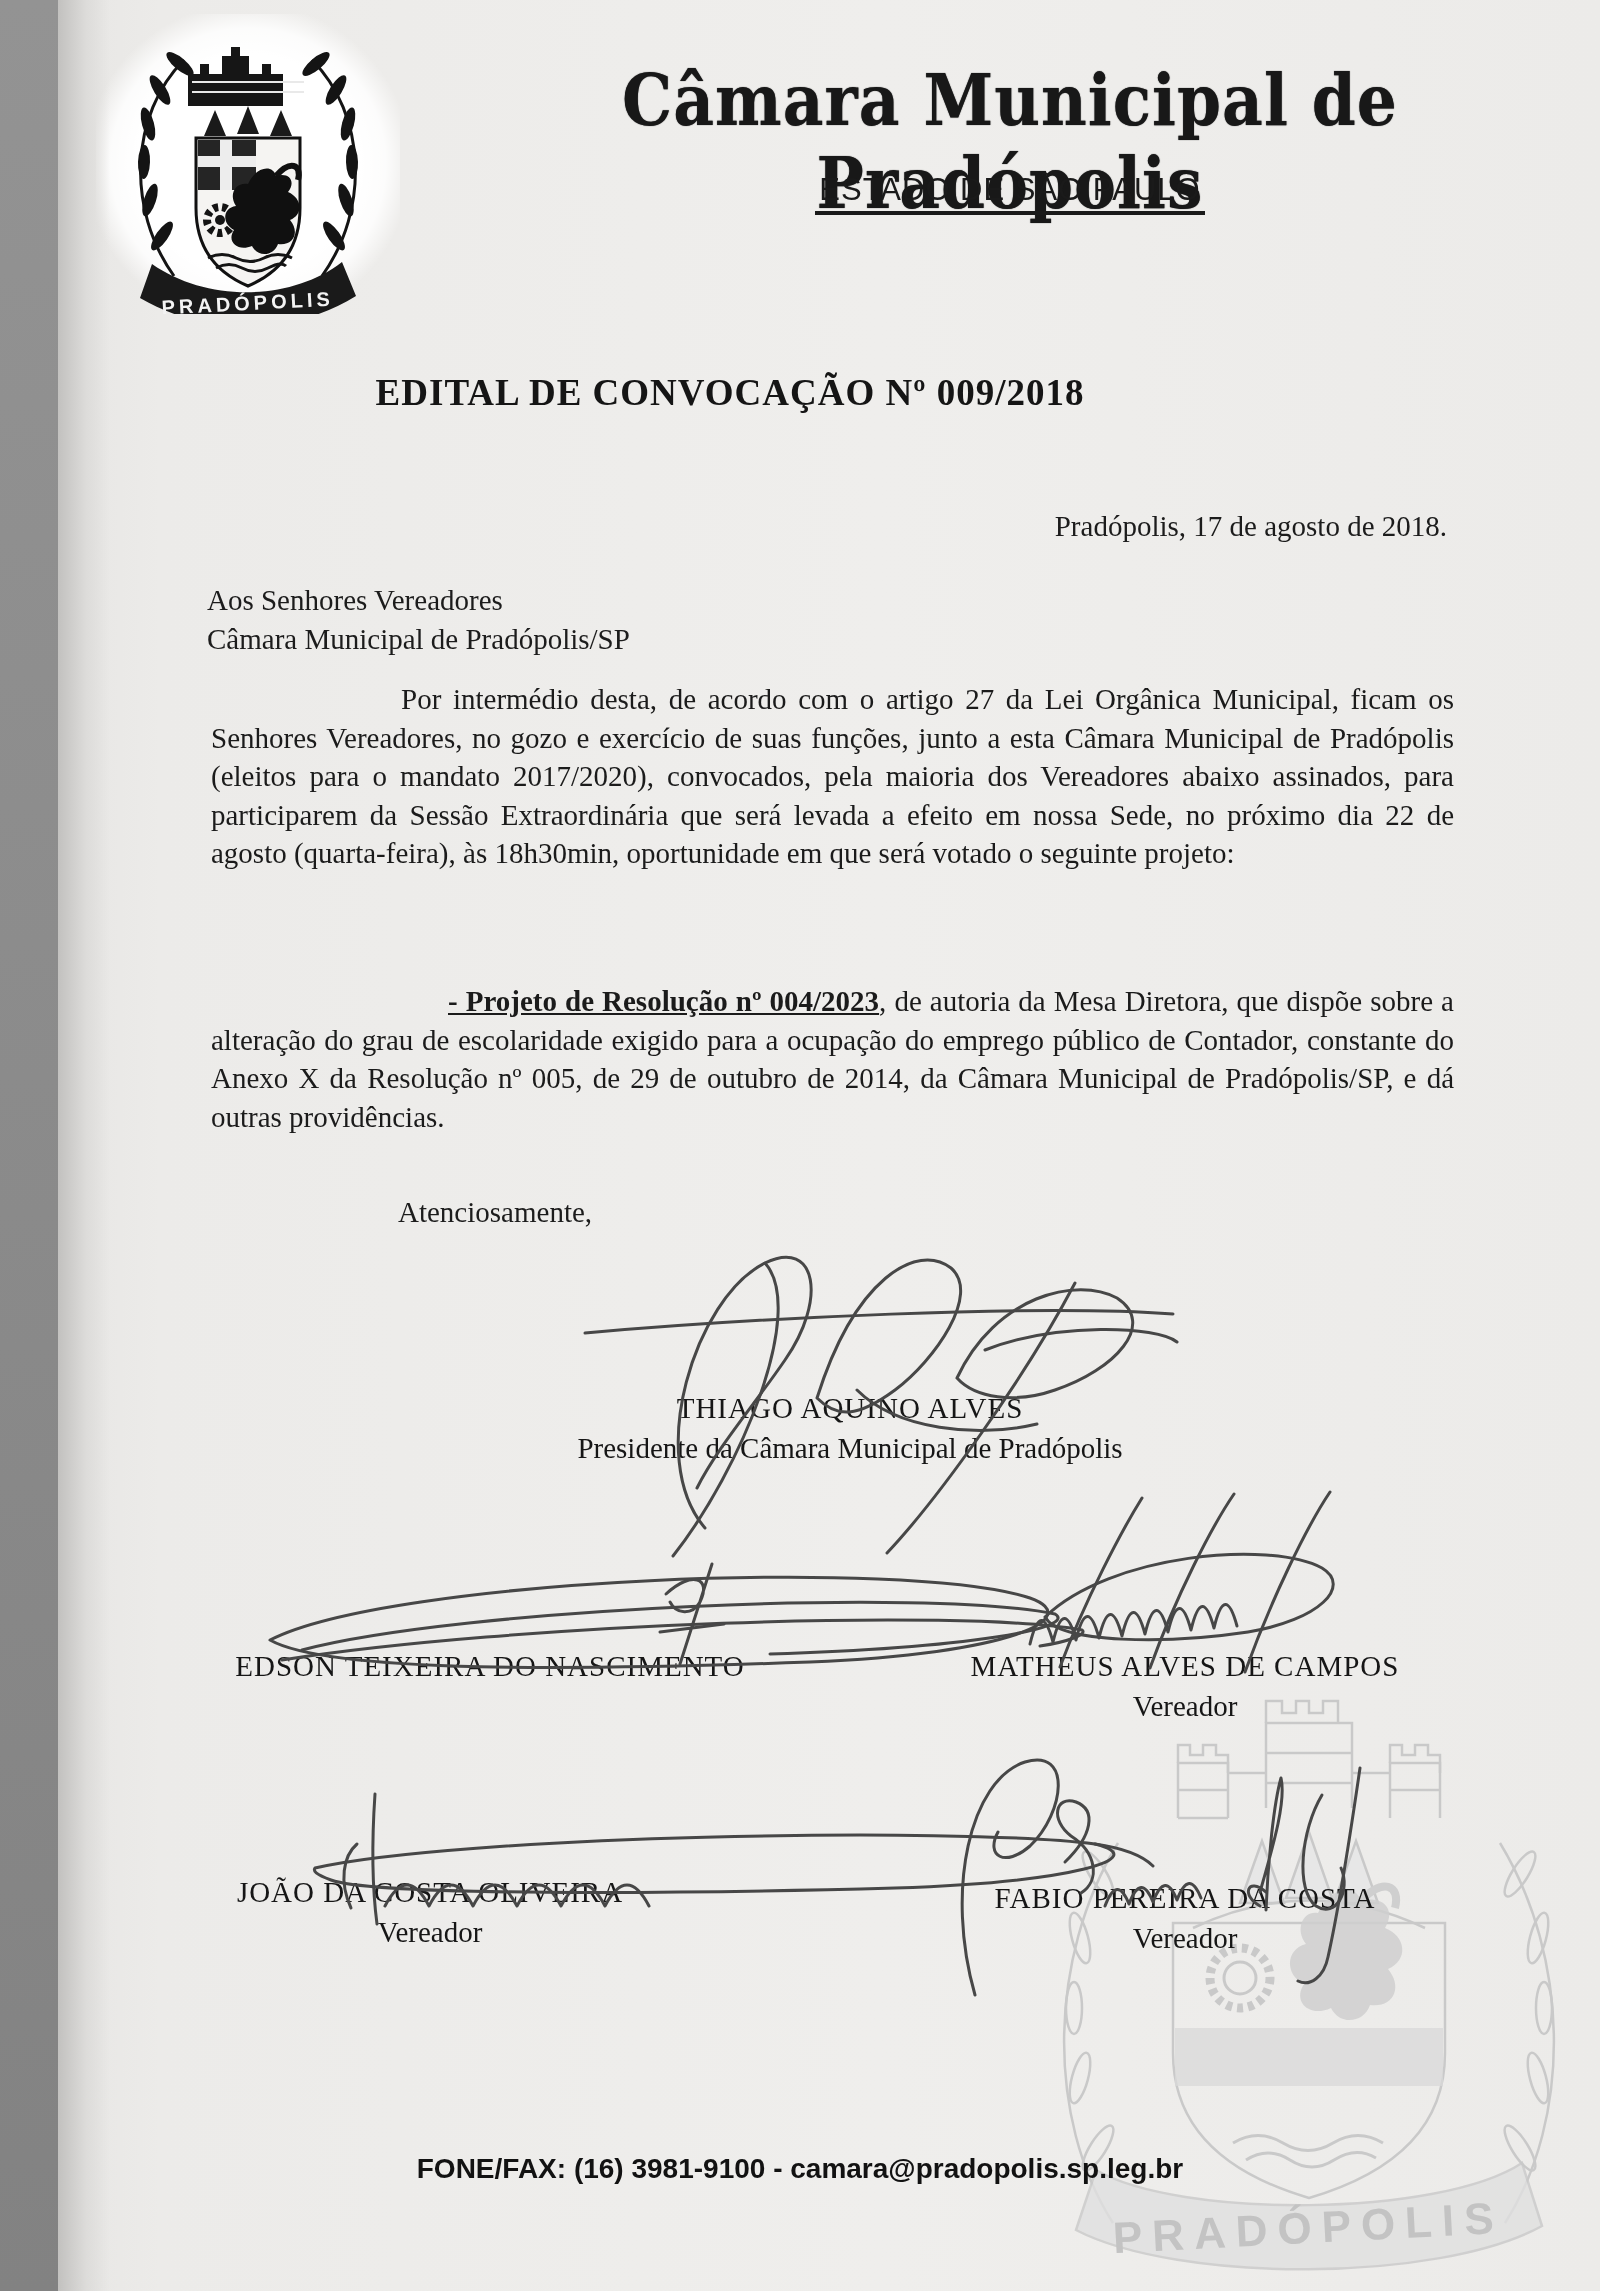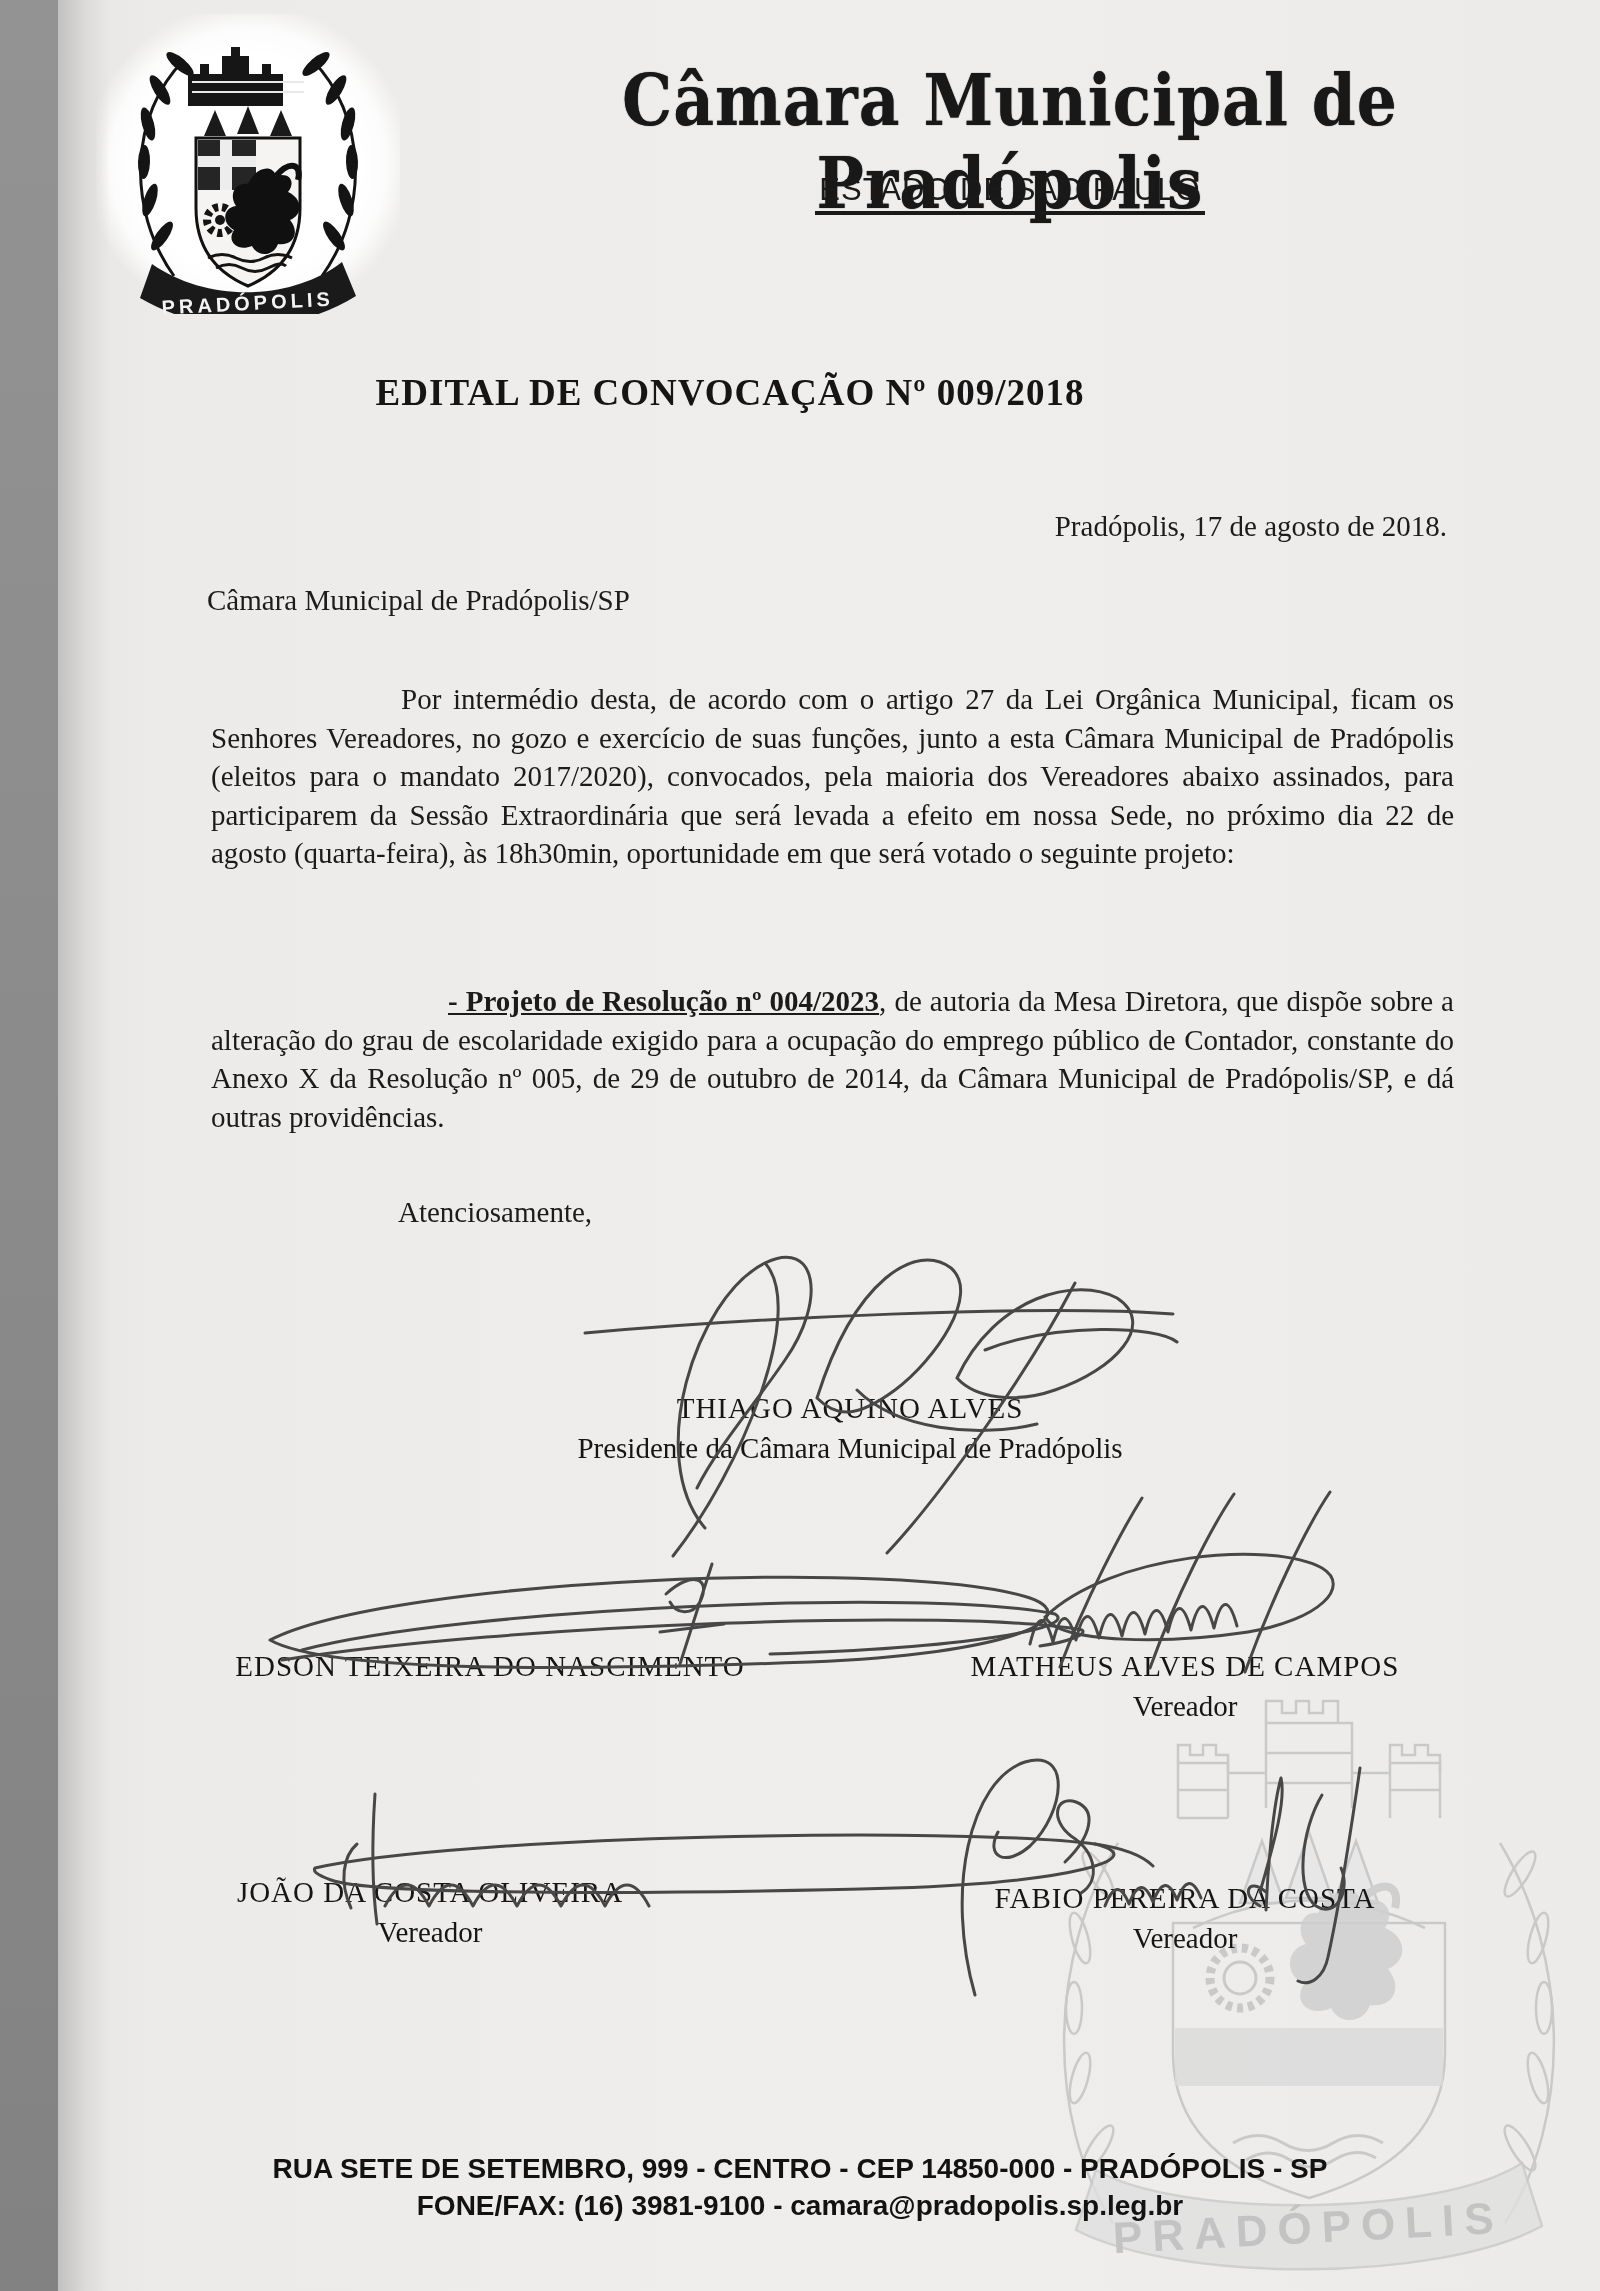--- a/index.html
+++ b/index.html
@@ -95,20 +95,21 @@
     </svg>
   </div>
 
   <div class="abs org-name">Câmara Municipal de Pradópolis</div>
   <div class="abs state-line"><span>ESTADO DE SÃO PAULO</span></div>
 
   <div class="abs doc-title">EDITAL DE CONVOCAÇÃO Nº 009/2018</div>
   <div class="abs date-line">Pradópolis, 17 de agosto de 2018.</div>
 
   <div class="abs addressee">
+    <div>Aos Senhores Vereadores</div>
     <div>Câmara Municipal de Pradópolis/SP</div>
   </div>
 
   <p class="abs para p1">Por intermédio desta, de acordo com o artigo 27 da Lei Orgânica Municipal, ficam os Senhores Vereadores, no gozo e exercício de suas funções, junto a esta Câmara Municipal de Pradópolis (eleitos para o mandato 2017/2020), convocados, pela maioria dos Vereadores abaixo assinados, para participarem da Sessão Extraordinária que será levada a efeito em nossa Sede, no próximo dia 22 de agosto (quarta-feira), às 18h30min, oportunidade em que será votado o seguinte projeto:</p>
   <p class="abs para p2"><span class="lead">- Projeto de Resolução nº 004/2023</span><span>, de autoria da Mesa Diretora, que dispõe sobre a alteração do grau de escolaridade exigido para a ocupação do emprego público de Contador, constante do Anexo X da Resolução nº 005, de 29 de outubro de 2014, da Câmara Municipal de Pradópolis/SP, e dá outras providências.</span></p>
 
   <div class="abs closing">Atenciosamente,</div>
 
   <div class="abs watermark">
     <svg width="582" height="613" viewBox="0 0 582 613">
@@ -213,17 +214,16 @@
     <path d="M336,152 C317,136 311,156 330,166"></path>
     <path d="M392,55 C371,90 365,150 386,166 C406,179 421,150 411,128"></path>
     <path d="M430,28 C421,90 408,172 398,217 C394,237 380,247 368,241"></path>
   </svg>
   <div class="abs sig-block" style="left:845px;top:1878px;width:680px;">
     <div class="sig-name">FABIO PEREIRA DA COSTA</div>
     <div class="sig-role">Vereador</div>
   </div>
 
   <div class="abs footer">
-    <div>RUA SETE DE SETEMBRO, 999 - CENTRO - CEP 14850-000 - PRADÓPOLIS - SP</div>
     <div>FONE/FAX: (16) 3981-9100 - camara@pradopolis.sp.leg.br</div>
   </div>
 
 </div>
 
 </body></html>

